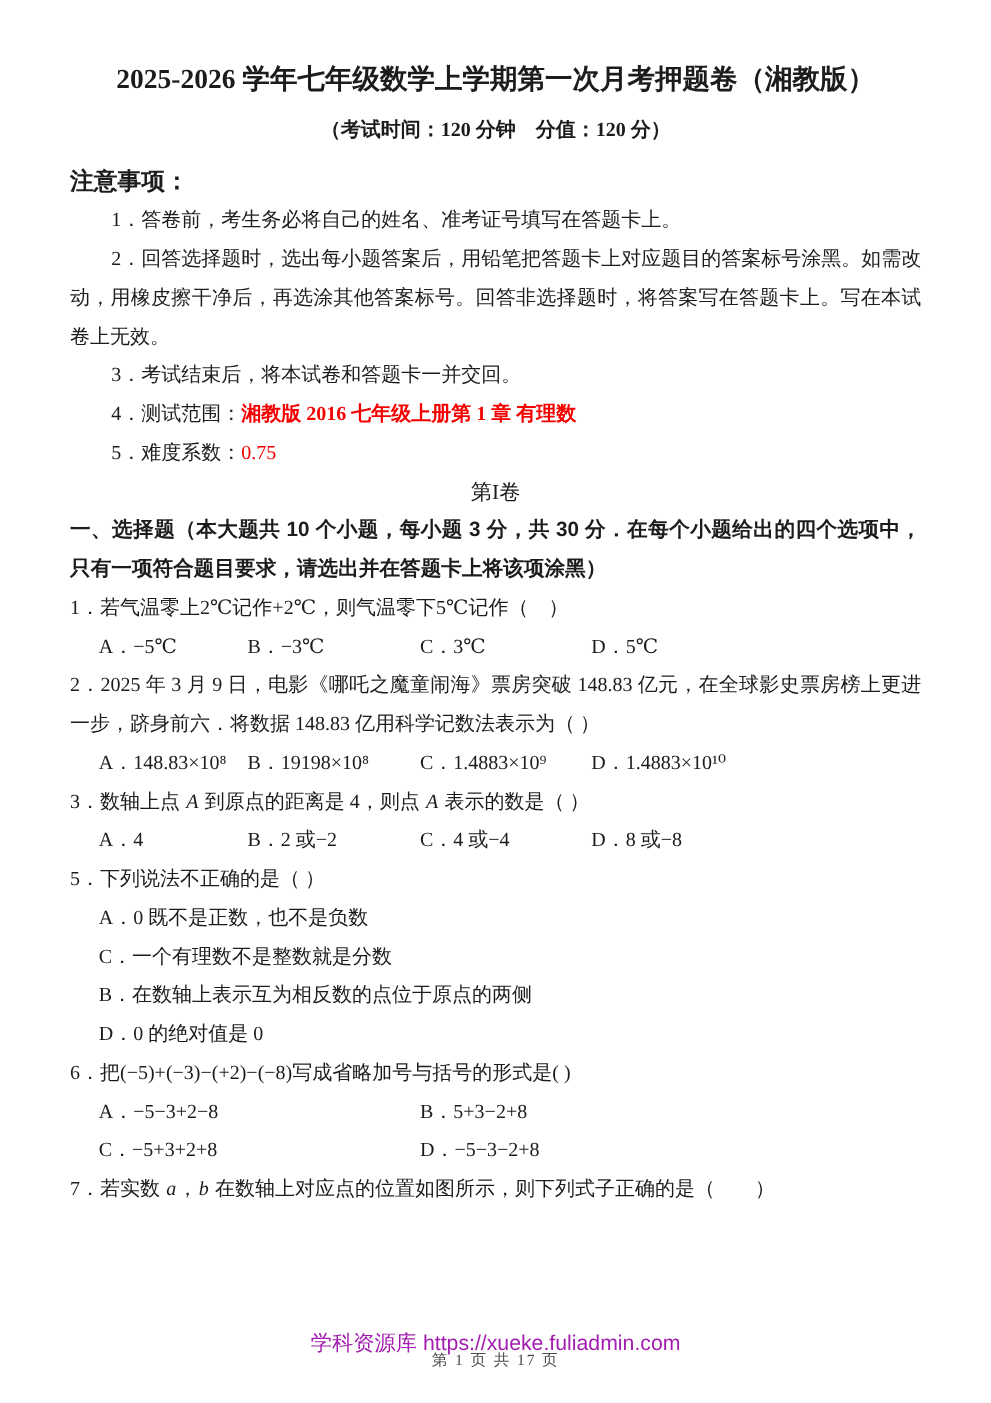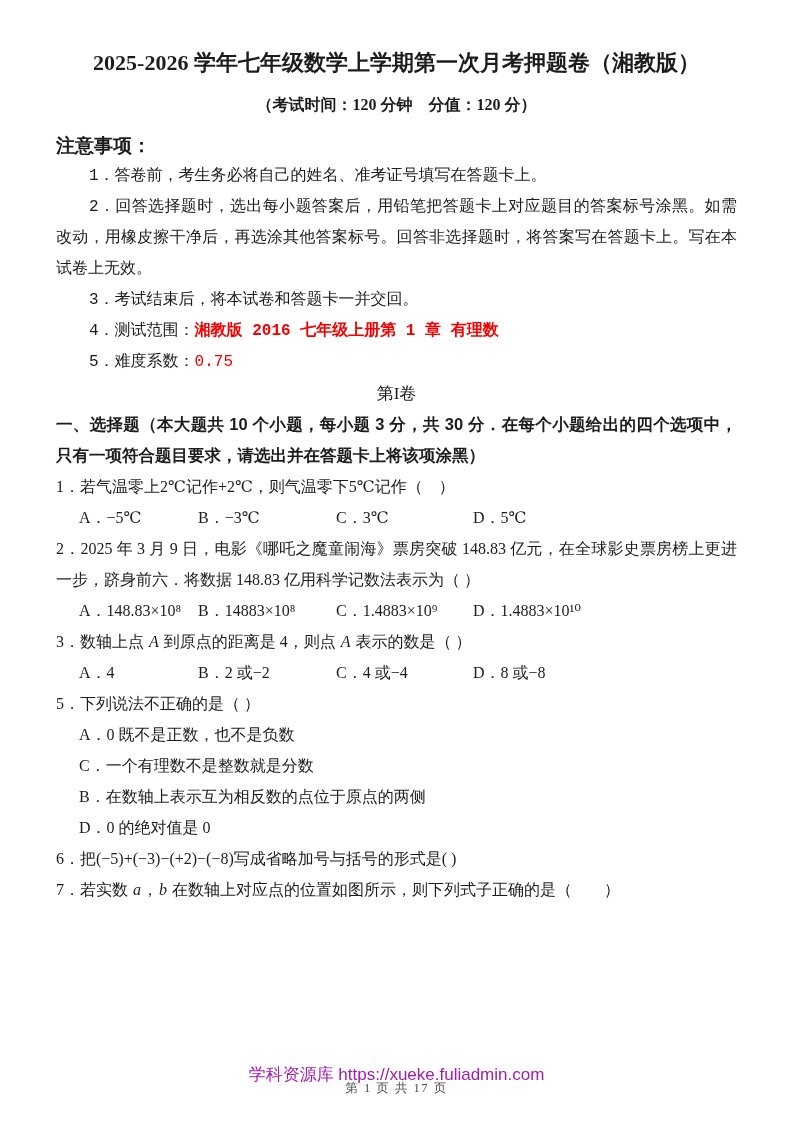--- a/index.html
+++ b/index.html
@@ -15,21 +15,21 @@
   }
   .doc-subtitle {
     margin:16px 0 0 0; font-size:16px; line-height:22px; font-weight:700;
     text-align:center;
   }
   .notices { margin-top:14px; }
   .notices-heading {
     margin:0; font-family:"Liberation Sans","DejaVu Sans",sans-serif;
     font-weight:700; line-height:31px; font-size:19px;
   }
-  .notice-item { margin:0; line-height:31px; text-indent:33px; text-align:justify;font-family:Liberation Mono, monospace; }
+  .notice-item { margin:0; line-height:31px; text-indent:33px; text-align:justify; }
   .red { color:#f40000; }
   .bold { font-weight:700; }
   .part-label { margin:0; line-height:31px; text-align:center; font-size:17px; }
   .section-heading {
     margin:0; line-height:31px; font-size:16.5px; font-weight:700;
     font-family:"Liberation Sans","DejaVu Sans",sans-serif; text-align:justify;
   }
   .question { margin:0; }
   .stem { margin:0; line-height:31px; text-align:justify; }
   .var { font-style:italic; padding:0 1px; }
@@ -78,21 +78,21 @@
             <span class="opt">A．−5℃</span>
             <span class="opt">B．−3℃</span>
             <span class="opt">C．3℃</span>
             <span class="opt">D．5℃</span>
           </div>
         </div>
         <div class="question">
           <p class="stem"><span>2．2025 年 3 月 9 日，电影《哪吒之魔童闹海》票房突破 148.83 亿元，在全球影史票房榜上更进一步，跻身前六．将数据 148.83 亿用科学记数法表示为（ ）</span></p>
           <div class="opts row4">
             <span class="opt">A．148.83×10⁸</span>
-            <span class="opt">B．14883×10⁸</span>
+            <span class="opt">B．19198×10⁸</span>
             <span class="opt">C．1.4883×10⁹</span>
             <span class="opt">D．1.4883×10¹⁰</span>
           </div>
         </div>
         <div class="question">
           <p class="stem"><span>3．数轴上点 </span><span class="var">A</span><span> 到原点的距离是 4，则点 </span><span class="var">A</span><span> 表示的数是（  ）</span></p>
           <div class="opts row4">
             <span class="opt">A．4</span>
             <span class="opt">B．2 或−2</span>
             <span class="opt">C．4 或−4</span>
@@ -103,20 +103,26 @@
           <p class="stem"><span>5．下列说法不正确的是（ ）</span></p>
           <div class="opts stack">
             <span class="opt">A．0 既不是正数，也不是负数</span>
             <span class="opt">C．一个有理数不是整数就是分数</span>
             <span class="opt">B．在数轴上表示互为相反数的点位于原点的两侧</span>
             <span class="opt">D．0 的绝对值是 0</span>
           </div>
         </div>
         <div class="question">
           <p class="stem"><span>6．把(−5)+(−3)−(+2)−(−8)写成省略加号与括号的形式是( )</span></p>
+          <div class="opts row2">
+            <span class="opt">A．−5−3+2−8</span>
+            <span class="opt">B．5+3−2+8</span>
+            <span class="opt">C．−5+3+2+8</span>
+            <span class="opt">D．−5−3−2+8</span>
+          </div>
         </div>
         <div class="question">
           <p class="stem"><span>7．若实数 </span><span class="var">a</span><span>，</span><span class="var">b</span><span> 在数轴上对应点的位置如图所示，则下列式子正确的是（　　）</span></p>
         </div>
       </div>
   </div>
 
   <div class="watermark">学科资源库 https://xueke.fuliadmin.com</div>
   <div class="pagenum">第 1 页 共 17 页</div>
 </div>

